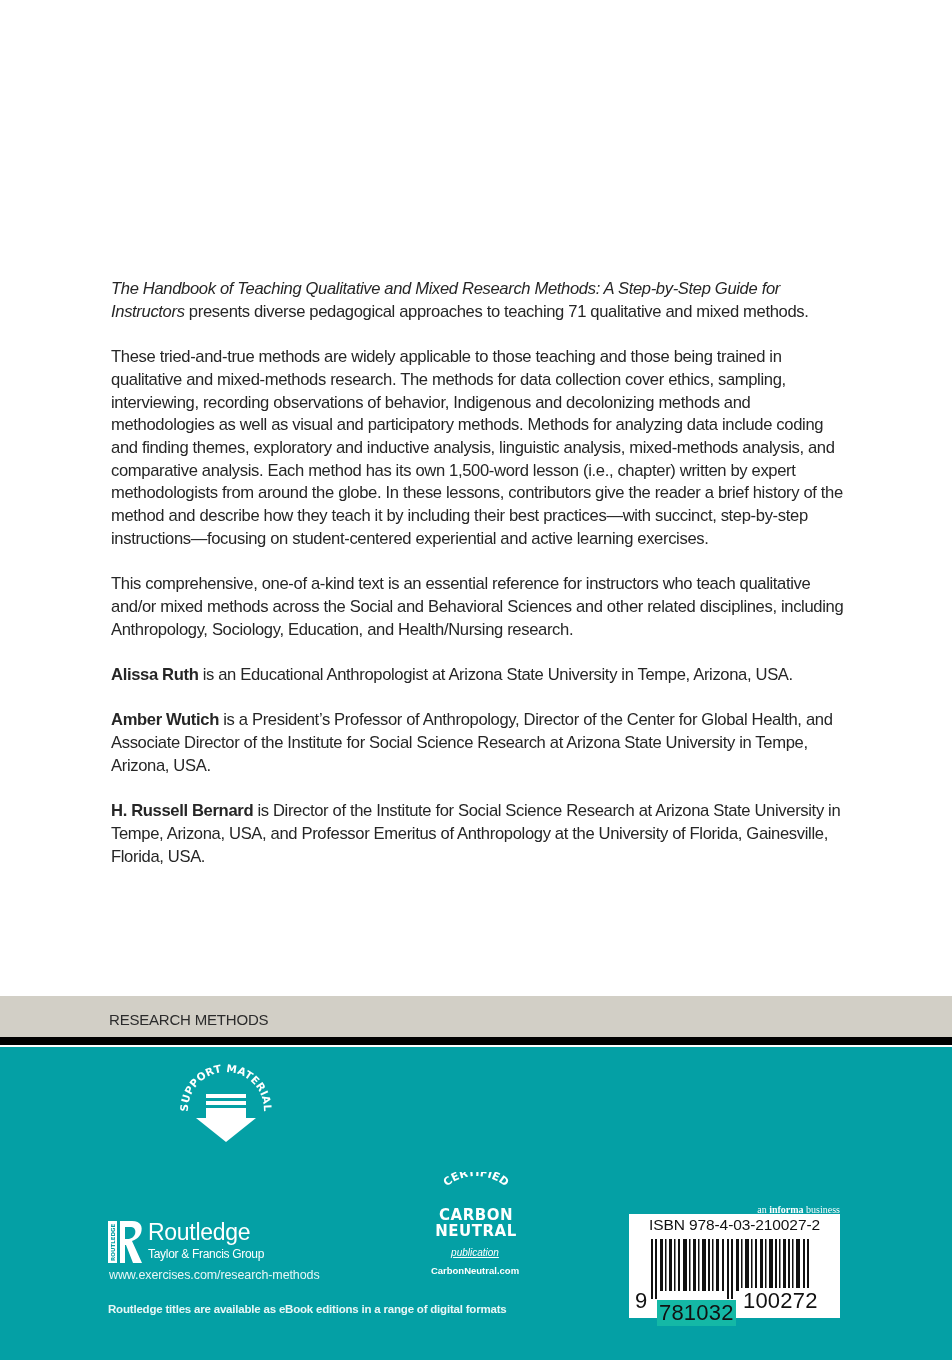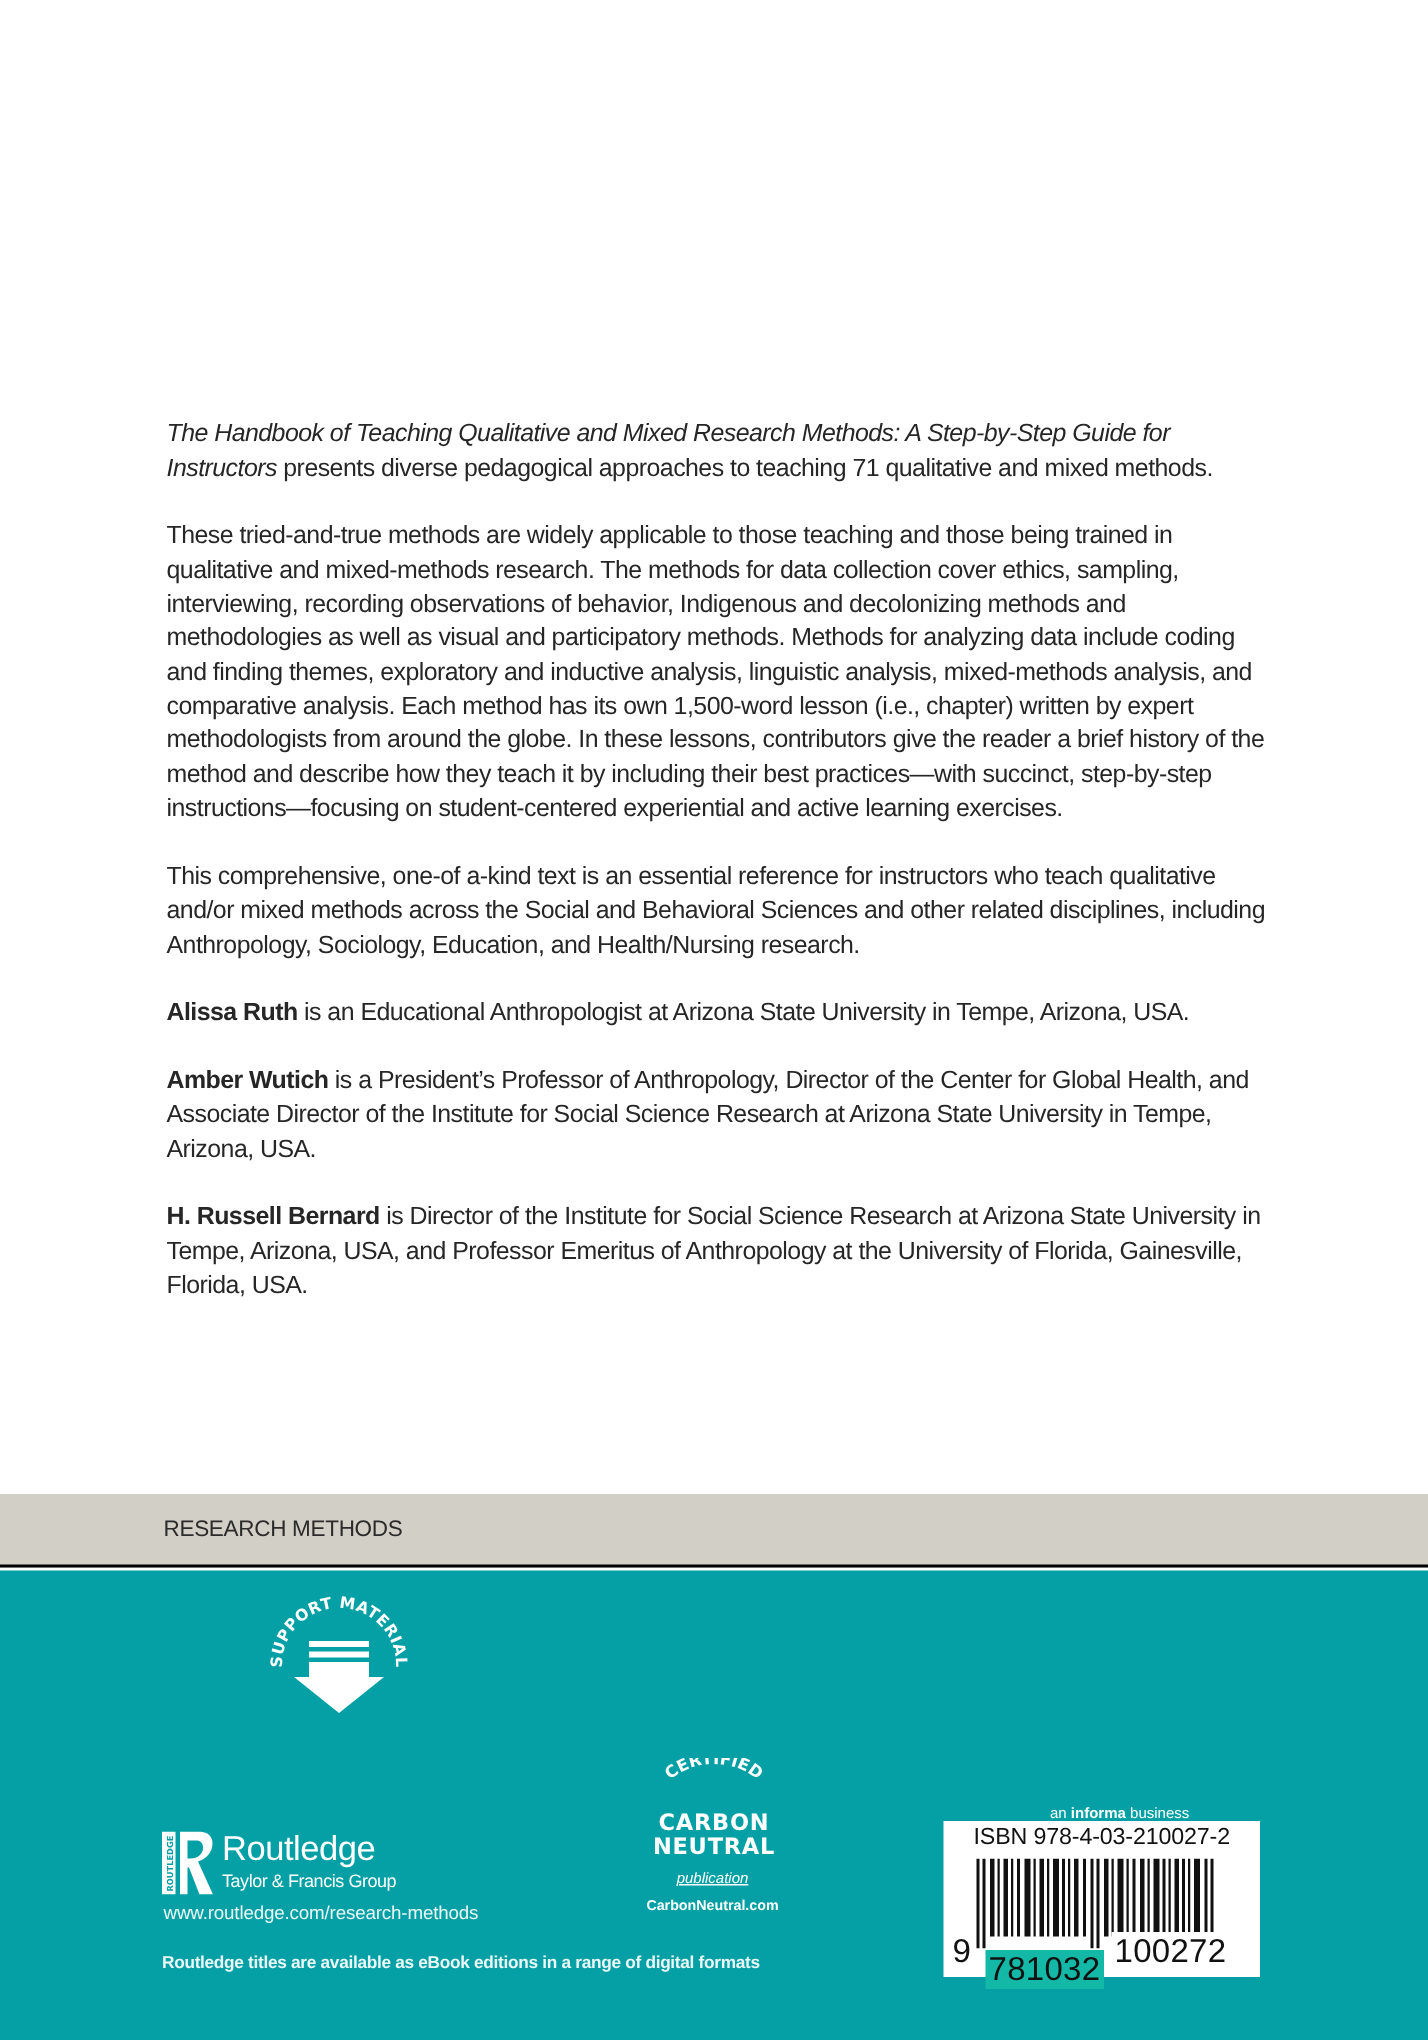--- a/index.html
+++ b/index.html
@@ -11,21 +11,21 @@
       font-size: 16.6px; line-height: 22.7px; letter-spacing: -0.35px;
       color: #262626;
     }
     .blurb p { margin-bottom: 22.7px; }
     .blurb em { font-style: italic; }
     .blurb b { font-weight: bold; }
 
     .series-band {
       position: absolute; left: 0; top: 996px; width: 952px; height: 49px;
       background: #d2cfc6;
-      border-bottom: 2px solid #000000;
+      border-bottom: 8px solid #000000;
     }
     .series-label {
       position: absolute; left: 109px; top: 15px;
       font-size: 15px; letter-spacing: -0.2px; color: #2b2b2b;
     }
 
     .footer {
       position: absolute; left: 0; top: 1047px; width: 952px; height: 313px;
       background: #04a0a5;
       color: #ffffff;
@@ -61,22 +61,22 @@
     .carbon-pub {
       position: absolute; left: 0; top: 75px; width: 110px; text-align: center;
       font-size: 10px; font-style: italic; text-decoration: underline;
     }
     .carbon-url {
       position: absolute; left: 0; top: 93px; width: 110px; text-align: center;
       font-size: 9.5px; font-weight: bold;
     }
 
     .informa {
-      position: absolute; left: 700px; top: 157px; width: 140px; 
-      font-size: 10px; color: #ffffff;
+      position: absolute; left: 700px; top: 157px; width: 140px; text-align: right;
+      font-size: 10px; color: #ffffff; font-family: Liberation Serif, serif;
     }
     .informa b { font-weight: bold; }
 
     .barcode-box {
       position: absolute; left: 629px; top: 167px; width: 211px; height: 104px;
       background: #ffffff; color: #111;
     }
     .isbn-text {
       position: absolute; left: 0; top: 2px; width: 211px; text-align: center;
       font-size: 15.5px; letter-spacing: -0.1px; color: #111;
@@ -128,21 +128,21 @@
   <div class="routledge-logo">
     <svg class="r-mark" width="36" height="42" viewBox="0 0 36 42">
       <rect x="0" y="0" width="9" height="42" fill="#ffffff"></rect>
       <text x="-40" y="7" transform="rotate(-90)" font-family="DejaVu Sans, sans-serif" font-size="5.5" font-weight="bold" fill="#04a0a5">ROUTLEDGE</text>
       <path d="M12 0 H24 C33 0 35 6 33 12 C31 17 27 19 24 20 L34 42 H25 L18 24 H17 V42 H12 Z" fill="#ffffff"></path>
       <path d="M17 6 H23 C27 6 28 10 27 13 C26 16 23 18 19 18 H17 Z" fill="#04a0a5"></path>
     </svg>
     <div class="routledge-name">Routledge</div>
     <div class="routledge-group">Taylor &amp; Francis Group</div>
   </div>
-  <div class="routledge-url">www.routledge.com/research-methods</div>
+  <div class="routledge-url">www.exercises.com/research-methods</div>
 
   <div class="carbon">
     <svg width="110" height="76" viewBox="0 0 110 76">
       <defs>
         <path id="certArc" d="M 18 34 A 38 30 0 0 1 94 34"></path>
       </defs>
       <text font-family="DejaVu Sans, sans-serif" font-size="11" font-weight="bold" fill="#ffffff">
         <textPath href="#certArc" startOffset="50%" text-anchor="middle">CERTIFIED</textPath>
       </text>
       <text x="56" y="48" text-anchor="middle" font-family="DejaVu Sans, sans-serif" font-size="15" font-weight="bold" fill="#ffffff" letter-spacing="0.5">CARBON</text>

